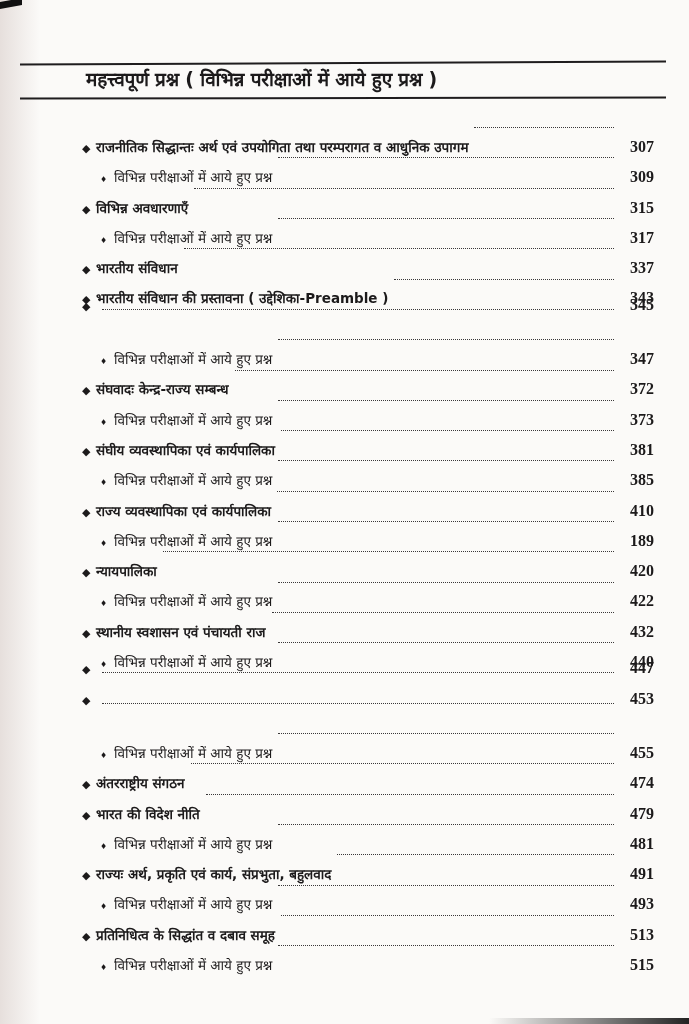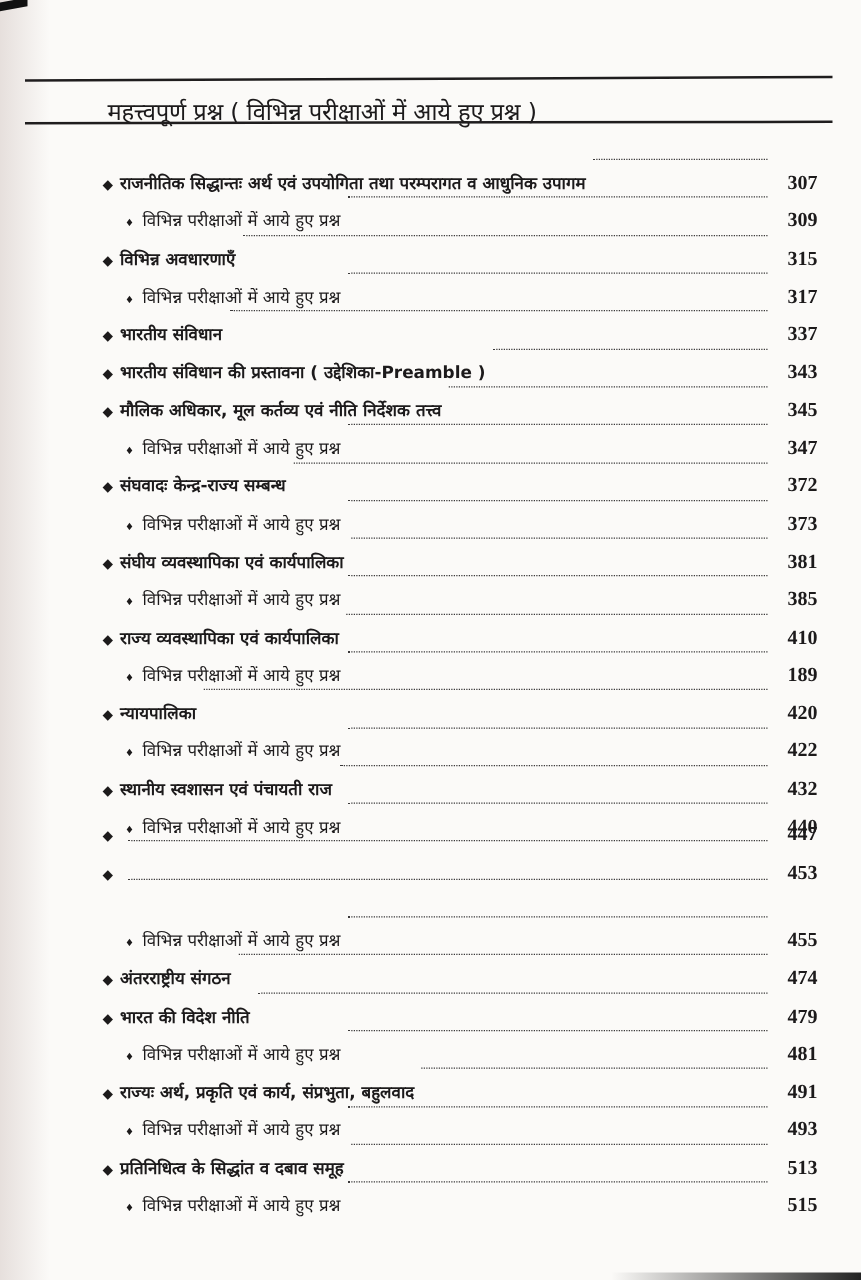--- a/index.html
+++ b/index.html
@@ -14,22 +14,22 @@
   .shadow-left {
     position: absolute; left: 0; top: 0; width: 40px; height: 1024px;
     background: linear-gradient(to right, #e6dfdc, rgba(250,249,247,0));
   }
   .corner-top { position: absolute; left: 0; top: 0; width: 22px; height: 7px; background: #111; transform: skewY(-10deg); }
   .corner-bottom { position: absolute; right: 0; bottom: 0; width: 200px; height: 6px; background: linear-gradient(to right, rgba(20,20,20,0), #222); }
   .rule { position: absolute; left: 20px; width: 646px; height: 2px; background: #1f1d1e; }
   .rule.top { top: 62px; transform: rotate(-0.25deg); }
   .rule.bottom { top: 97px; transform: rotate(-0.1deg); }
   .heading {
-    position: absolute; left: 86px; top: 76px;
-    font-size: 19px; font-weight: normal; white-space: nowrap;
+    position: absolute; left: 86px; top: 66px;
+    font-size: 19px; font-weight: bold; white-space: nowrap;
     letter-spacing: -0.2px;
   }
   .toc { position: absolute; left: 82px; top: 108px; width: 572px; }
   .row {
     display: flex; align-items: baseline; height: 30.3px; line-height: 30px;
     font-size: 13.5px; font-weight: bold;
   }
   .row.sub { padding-left: 18px; font-weight: normal; }
   .bullet { width: 14px; flex: 0 0 14px; font-size: 11px; }
   .row.sub .bullet { font-size: 8px; }
@@ -87,21 +87,20 @@
     <span class="page-num">337</span>
   </div>
       <div class="row">
     <span class="bullet">◆</span>
     <span class="label">भारतीय संविधान की प्रस्तावना ( उद्देशिका-Preamble )</span>
     <span class="leader"></span>
     <span class="page-num">343</span>
   </div>
       <div class="row">
     <span class="bullet">◆</span>
-    <span class="label">मौलिक अधिकार, मूल कर्तव्य एवं नीति निर्देशक तत्त्व</span>
     <span class="leader"></span>
     <span class="page-num">345</span>
   </div>
       <div class="row sub">
     <span class="bullet">♦</span>
     <span class="label">विभिन्न परीक्षाओं में आये हुए प्रश्न</span>
     <span class="leader"></span>
     <span class="page-num">347</span>
   </div>
       <div class="row">

